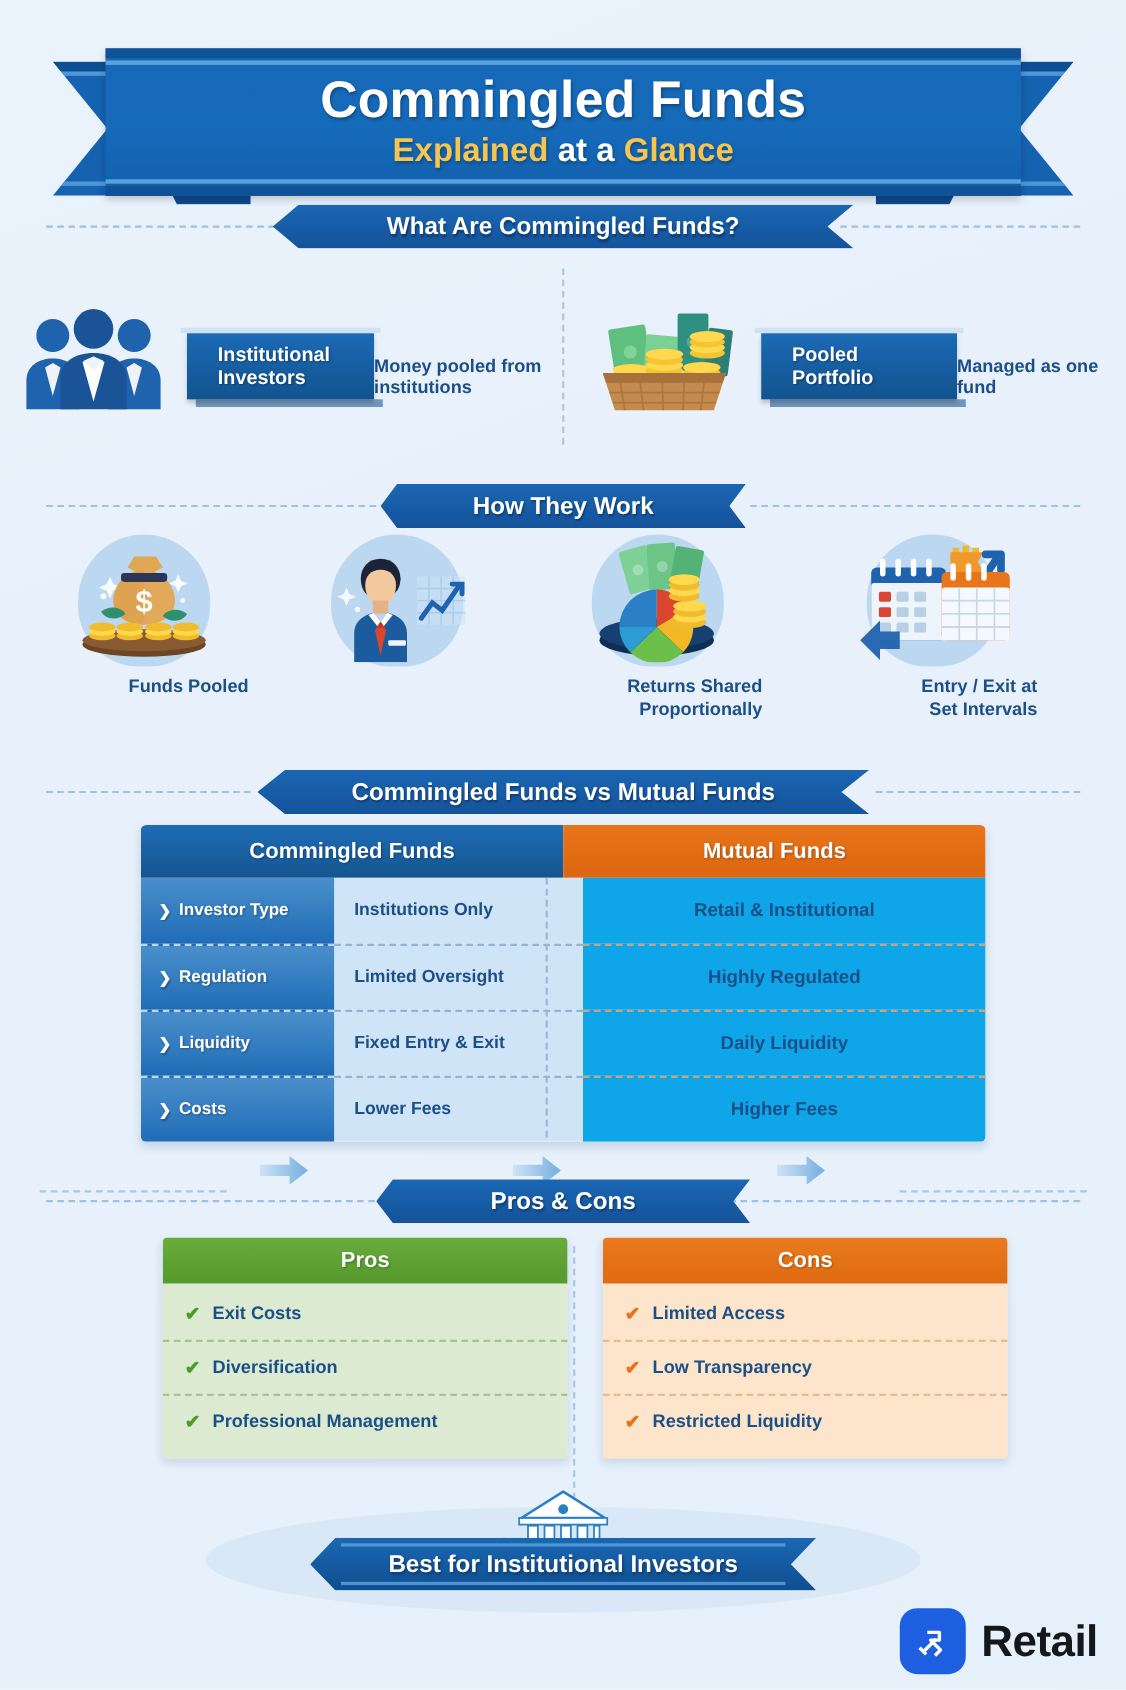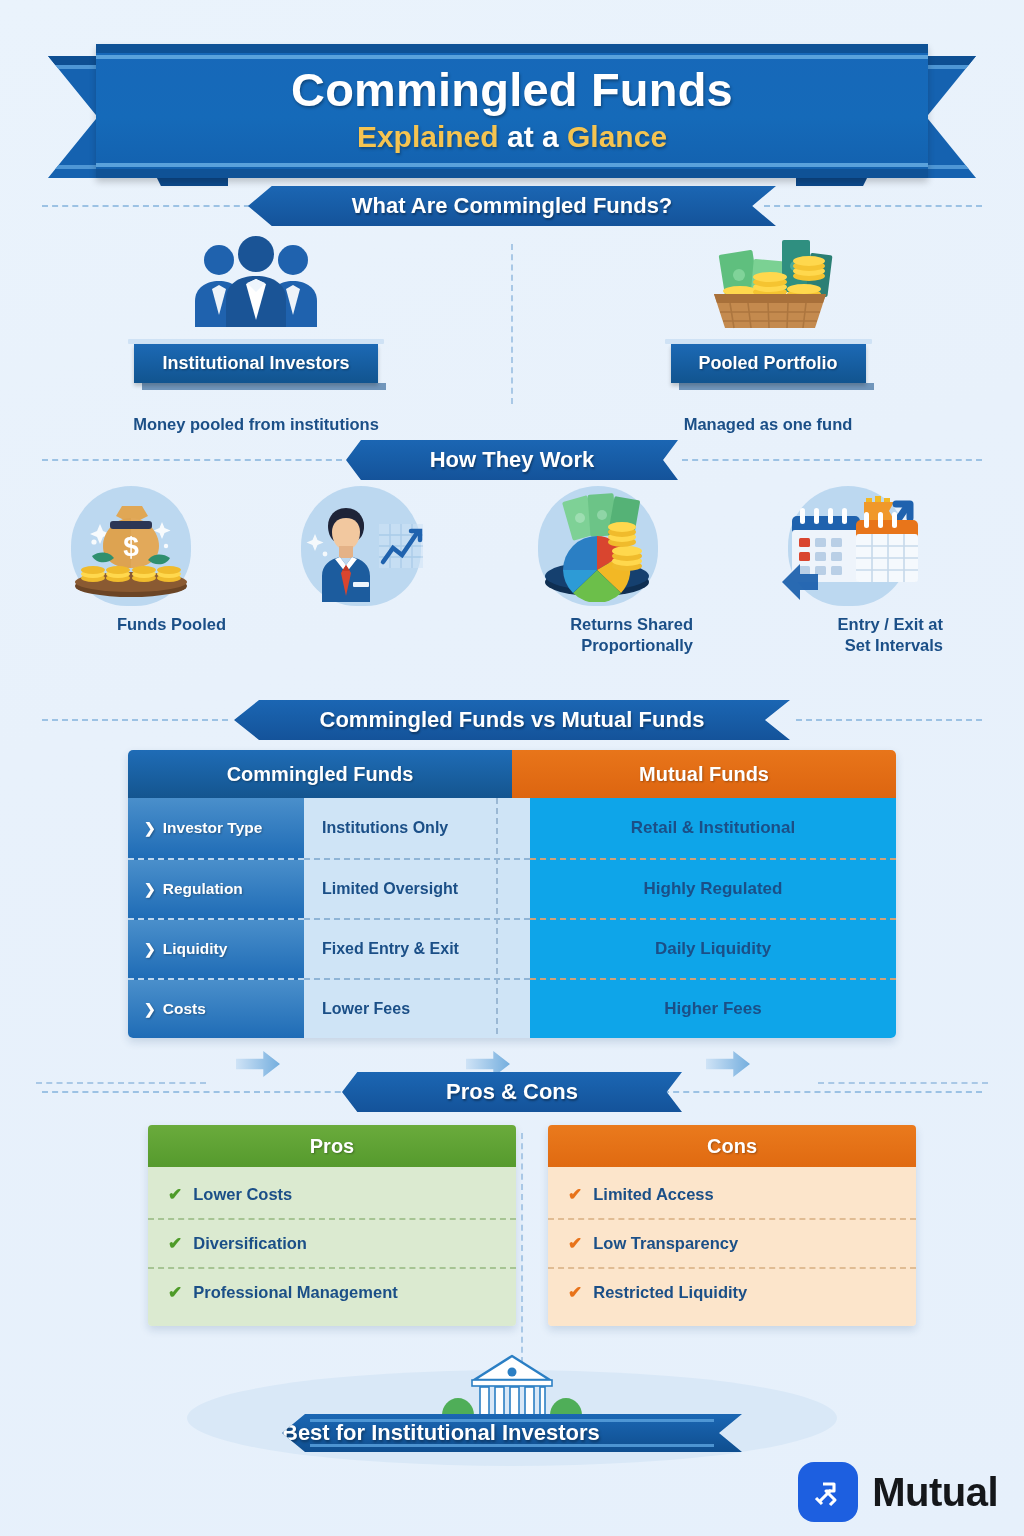--- a/index.html
+++ b/index.html
@@ -44,21 +44,21 @@
   .banner-inner{font-size:22px;font-weight:bold;color:#fff;white-space:nowrap;
       text-shadow:1px 2px 2px rgba(0,0,0,.35);padding:0 34px;}
   .banner-notch{position:absolute;left:50%;transform:translateX(-50%);height:40px;
       background:linear-gradient(180deg,#1b66b3 0%,#14539a 100%);
       clip-path:polygon(4.5% 0,100% 0,95.5% 50%,100% 100%,4.5% 100%,0 50%);
       display:flex;align-items:center;justify-content:center;
       box-shadow:0 3px 5px rgba(0,0,0,.22);}
 
   
   .two-col{position:absolute;left:0;top:232px;width:1024px;height:190px;display:flex;}
-  .two-col .col{flex:1;display:flex;flex-direction:column;align-items:center;}
+  .two-col .col{flex:1;display:flex;flex-direction:row;align-items:center;}
   .vdiv{position:absolute;left:511px;top:12px;height:160px;border-left:2px dashed #a9c8e6;}
   .icon-box{height:100px;display:flex;align-items:flex-end;justify-content:center;}
   .lbl-plate-wrap{position:relative;margin-top:12px;}
   .lbl-plate-top{position:absolute;left:-6px;right:-6px;top:-5px;height:5px;
       background:#cfe2f5;border-radius:1px;}
   .lbl-plate{position:relative;background:linear-gradient(180deg,#1c69b5,#11548f);
       color:#fff;font-size:18px;font-weight:bold;padding:9px 28px;
       text-shadow:1px 1px 2px rgba(0,0,0,.35);
       box-shadow:0 3px 4px rgba(0,0,0,.2);}
   .lbl-plate-sh{position:absolute;left:8px;right:-8px;bottom:-7px;height:7px;
@@ -117,24 +117,24 @@
   .pc-card.pros .tick{color:#4e9b28;}
   .pc-card.cons .tick{color:#e8731a;}
   .pc-vdash{position:absolute;left:50%;transform:translateX(-50%);top:8px;height:230px;
       border-left:2px dashed #a9c8e6;}
 
   
   .foot{position:absolute;left:0;top:1352px;width:1024px;height:130px;}
   .ellipse{position:absolute;left:50%;transform:translateX(-50%);top:18px;
       width:650px;height:96px;border-radius:50%;background:#d9e8f7;}
   .bank{position:absolute;left:50%;transform:translateX(-50%);top:2px;width:200px;height:82px;}
-  .ribbon2{position:absolute;left:50%;transform:translateX(-50%);top:62px;width:460px;height:38px;
+  .ribbon2{position:absolute;left:50%;transform:translateX(-50%);top:46px;width:460px;height:48px;
       background:linear-gradient(180deg,#1b67b4 0%,#0f4e8f 100%);
       clip-path:polygon(5% 0,100% 0,95% 50%,100% 100%,5% 100%,0 50%);
-      display:flex;align-items:center;
+      display:flex;align-items:center;justify-content:center;
       box-shadow:0 4px 7px rgba(0,0,0,.25);}
   .ribbon2 .rstripe{position:absolute;left:6%;right:6%;height:3px;background:#58a0dc;opacity:.85;}
   .ribbon2 .rstripe.t{top:5px;} .ribbon2 .rstripe.b{bottom:5px;}
   .ribbon-text{font-size:22px;font-weight:bold;color:#fff;white-space:nowrap;
       text-shadow:1px 2px 3px rgba(0,0,0,.4);}
 
   .brand{position:absolute;right:26px;bottom:14px;display:flex;align-items:center;gap:14px;}
   .brand-mark{width:60px;height:60px;border-radius:16px;background:#1d5fe0;
       display:flex;align-items:center;justify-content:center;}
   .brand-name{font-size:40px;font-weight:bold;color:#15171a;letter-spacing:-.5px;}
@@ -473,21 +473,21 @@
     </div>
   </div>
 
   <div class="pc">
     <div class="pc-vdash"></div>
     <div class="pc-card pros">
       <div class="hd">Pros</div>
       <div class="bd">
         <div class="pc-item">
             <span class="tick">✔</span>
-            <span>Lower Costs</span>
+            <span>Exit Costs</span>
           </div>
         <div class="pc-item">
             <span class="tick">✔</span>
             <span>Diversification</span>
           </div>
         <div class="pc-item">
             <span class="tick">✔</span>
             <span>Professional Management</span>
           </div>
       </div>
@@ -546,16 +546,16 @@
   <div class="brand">
     <div class="brand-mark">
       <svg width="40" height="40" viewBox="0 0 40 40">
         <g fill="none" stroke="#ffffff" stroke-width="3.1" stroke-linejoin="round">
           <path d="M11 30l12-12"></path>
           <path d="M15 12h11v7h-8l9 9-5 5"></path>
           <path d="M8 26l6 6"></path>
         </g>
       </svg>
     </div>
-    <div class="brand-name">Mutual</div>
+    <div class="brand-name">Retail</div>
   </div>
 
 </div>
 
 </body></html>

